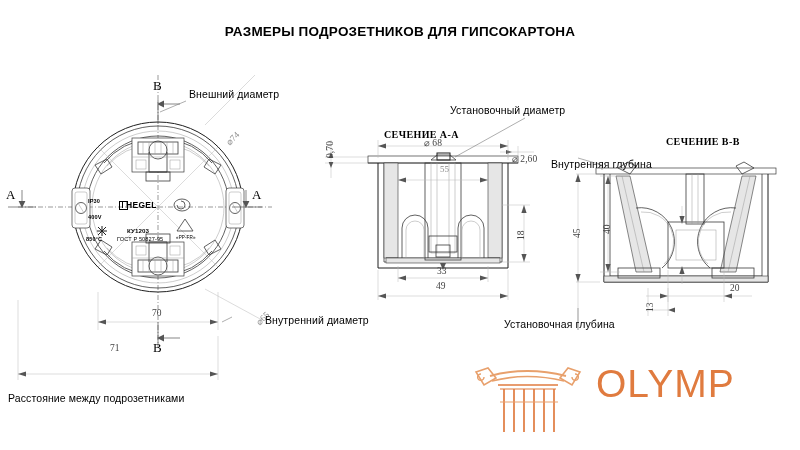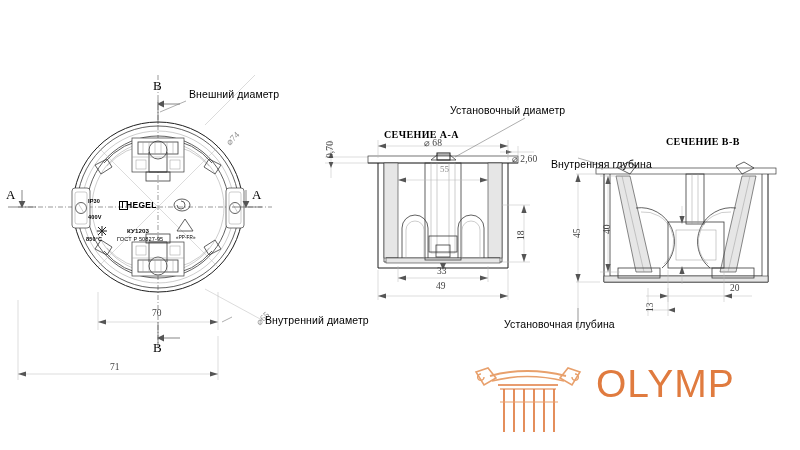--- a/index.html
+++ b/index.html
@@ -61,20 +61,21 @@
     letter-spacing:1px;
   }
   .logo-main{font-size:39px;line-height:40px;}
   .logo-sub{font-size:17.5px;line-height:18px;letter-spacing:.6px;}
 </style>
 </head>
 <body>
 
 <div id="root">
 
+  <div class="title">РАЗМЕРЫ ПОДРОЗЕТНИКОВ ДЛЯ ГИПСОКАРТОНА</div>
 
   <svg width="800" height="450">
 
     <g>
 
       <line class="ln-d" x1="18" y1="207" x2="272" y2="207"></line>
       <line class="ln-d" x1="158" y1="75" x2="158" y2="345"></line>
 
       <circle class="ln-dk" cx="158" cy="207" r="85"></circle>
       <circle class="ln-md" cx="158" cy="207" r="81"></circle>
@@ -336,21 +337,21 @@
 
   <div class="lbl mark" style="left:6px;  top:187px;">A</div>
   <div class="lbl mark" style="left:252px;top:187px;">A</div>
   <div class="lbl mark" style="left:153px;top:78px;">B</div>
   <div class="lbl mark" style="left:153px;top:340px;">B</div>
 
   <div class="lbl dim-gray rot45" style="left:224px;top:140px;">⌀74</div>
   <div class="lbl dim-gray rot45" style="left:254px;top:320px;">⌀65</div>
 
   <div class="lbl dim" style="left:152px;top:308px;">70</div>
-  <div class="lbl dim" style="left:110px;top:362px;">71</div>
+  <div class="lbl dim" style="left:110px;top:343px;">71</div>
 
   <div class="lbl tiny" style="left:88px; top:198px;">IP30</div>
   <div class="lbl tiny" style="left:88px; top:214px;">400V</div>
   <div class="lbl tiny" style="left:86px; top:236px;">850°C</div>
   <div class="lbl brand" style="left:126px;top:200px;">HEGEL</div>
   <div class="lbl tiny" style="left:127px;top:227px;font-size:6.2px;">КУ1203</div>
   <div class="lbl tiny2" style="left:117px;top:236px;font-size:5.6px;">ГОСТ Р 50827-95</div>
   <div class="lbl tiny2" style="left:176px;top:235px;font-size:4.6px;">«PP-FR»</div>
 
   <div style="position:absolute;left:119px;top:201px;width:7px;height:7px;border:1.2px solid #000;"></div>
@@ -370,20 +371,21 @@
   <div class="lbl dim rot90" style="left:572px;top:238px;">45</div>
   <div class="lbl dim rot90" style="left:602px;top:234px;">40</div>
   <div class="lbl dim" style="left:683px;top:283px;margin-left:47px;">20</div>
   <div class="lbl dim rot90" style="left:645px;top:312px;">13</div>
 
   <div class="lbl" style="left:189px;top:88px;">Внешний диаметр</div>
   <div class="lbl" style="left:450px;top:104px;">Установочный диаметр</div>
   <div class="lbl" style="left:551px;top:158px;">Внутренняя глубина</div>
   <div class="lbl" style="left:222px;top:314px;margin-left:43px;">Внутренний диаметр</div>
   <div class="lbl" style="left:504px;top:318px;">Установочная глубина</div>
+  <div class="lbl" style="left:8px;  top:392px;">Расстояние между подрозетниками</div>
 
   <div class="logo" style="left:470px;top:358px;width:320px;height:80px;">
     <svg width="140" height="80" style="left:0;top:0;">
 
       <path d="M 20 18 Q 57 8 96 18" fill="none" stroke="#E8A06C" stroke-width="2"></path>
       <path d="M 22 23 Q 57 14 94 23" fill="none" stroke="#E8A06C" stroke-width="1.6"></path>
 
       <path d="M 6 14 L 18 10 L 26 20 L 14 27 z" fill="none" stroke="#E8A06C" stroke-width="1.6"></path>
       <path d="M 11 16 a 3.2 3.2 0 1 0 3 3" fill="none" stroke="#E8A06C" stroke-width="1.4"></path>
       <path d="M 110 14 L 98 10 L 90 20 L 102 27 z" fill="none" stroke="#E8A06C" stroke-width="1.6"></path>

